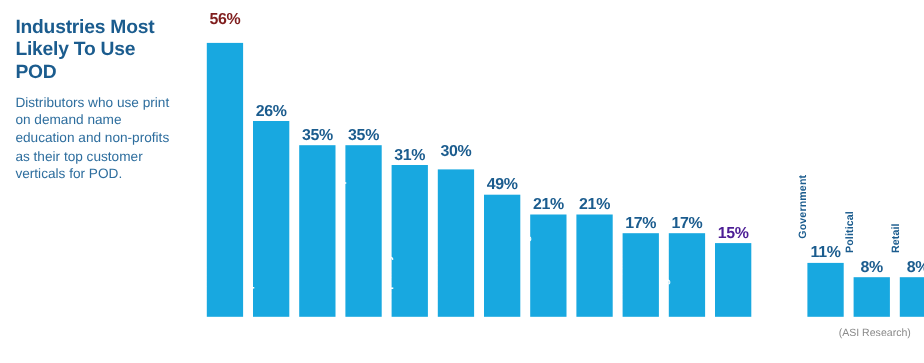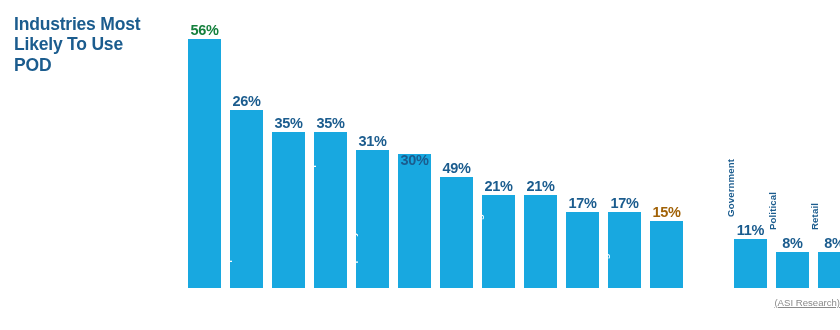--- a/index.html
+++ b/index.html
@@ -94,42 +94,42 @@
   .cat.inside {
     color: #ffffff;
   }
   .cat.outside {
     color: #1B5C8E;
   }
 
   
   #source {
     position: absolute;
-    right: 0;
+    right: 12px;
     top: 297px;
     font-size: 9.6px;
     color: #8A8A8A;
     font-family: "Liberation Sans", sans-serif;
     white-space: nowrap;
-    text-decoration: underline;
   }
 </style>
 </head>
 <body>
 
 <div id="infographic">
 
   <div id="text-panel">
     <h1 id="chart-title">Industries Most Likely To Use POD</h1>
+    <p id="chart-subtitle">Distributors who use print on demand name education and non-profits as their top customer verticals for POD.</p>
   </div>
 
   <div id="plot">
       <div class="bar-slot" style="left: 0px;">
         <div class="bar" style="height: 249px; background: rgb(24, 168, 224);"></div>
-        <div class="value" style="bottom: 252px; color: #15803d;">56%</div>
+        <div class="value" style="bottom: 264px; color: #7f1d1d;">56%</div>
         <div class="cat inside" style="bottom: 8px;">Education</div>
       </div>
       <div class="bar-slot" style="left: 42px;">
         <div class="bar" style="height: 178px; background: rgb(24, 168, 224);"></div>
         <div class="value" style="bottom: 181px; color: rgb(27, 92, 142);">26%</div>
         <div class="cat inside" style="bottom: 8px;">Nonprofit</div>
       </div>
       <div class="bar-slot" style="left: 84px;">
         <div class="bar" style="height: 156px; background: rgb(24, 168, 224);"></div>
         <div class="value" style="bottom: 159px; color: rgb(27, 92, 142);">35%</div>
@@ -140,21 +140,21 @@
         <div class="value" style="bottom: 159px; color: rgb(27, 92, 142);">35%</div>
         <div class="cat inside" style="bottom: 8px;">Associations/Civic Groups</div>
       </div>
       <div class="bar-slot" style="left: 168px;">
         <div class="bar" style="height: 138px; background: rgb(24, 168, 224);"></div>
         <div class="value" style="bottom: 141px; color: rgb(27, 92, 142);">31%</div>
         <div class="cat inside" style="bottom: 8px;">Hospitality</div>
       </div>
       <div class="bar-slot" style="left: 210px;">
         <div class="bar" style="height: 134px; background: rgb(24, 168, 224);"></div>
-        <div class="value" style="bottom: 122px; color: rgb(27, 92, 142); margin-top: 32px;">30%</div>
+        <div class="value" style="bottom: 144px; color: rgb(27, 92, 142); margin-top: 32px;">30%</div>
         <div class="cat inside" style="bottom: 8px;">Construction</div>
       </div>
       <div class="bar-slot" style="left: 252px;">
         <div class="bar" style="height: 111px; background: rgb(24, 168, 224);"></div>
         <div class="value" style="bottom: 114px; color: rgb(27, 92, 142);">49%</div>
         <div class="cat inside" style="bottom: 8px;">Professional Services</div>
       </div>
       <div class="bar-slot" style="left: 294px;">
         <div class="bar" style="height: 93px; background: rgb(24, 168, 224);"></div>
         <div class="value" style="bottom: 96px; color: rgb(27, 92, 142);">21%</div>
@@ -170,21 +170,21 @@
         <div class="value" style="bottom: 79px; color: rgb(27, 92, 142);">17%</div>
         <div class="cat inside" style="bottom: 8px;">Real Estate</div>
       </div>
       <div class="bar-slot" style="left: 420px;">
         <div class="bar" style="height: 76px; background: rgb(24, 168, 224);"></div>
         <div class="value" style="bottom: 79px; color: rgb(27, 92, 142);">17%</div>
         <div class="cat inside" style="bottom: 8px;">Ad Agencies</div>
       </div>
       <div class="bar-slot" style="left: 462px;">
         <div class="bar" style="height: 67px; background: rgb(24, 168, 224);"></div>
-        <div class="value" style="bottom: 70px; color: #a16207;">15%</div>
+        <div class="value" style="bottom: 70px; color: #4c1d95;">15%</div>
         <div class="cat inside" style="bottom: 8px;">Automotive</div>
       </div>
       <div class="bar-slot" style="left: 546px;">
         <div class="bar" style="height: 49px; background: rgb(24, 168, 224);"></div>
         <div class="value" style="bottom: 52px; color: rgb(27, 92, 142);">11%</div>
         <div class="cat outside" style="bottom: 73px;">Government</div>
       </div>
       <div class="bar-slot" style="left: 588px;">
         <div class="bar" style="height: 36px; background: rgb(24, 168, 224);"></div>
         <div class="value" style="bottom: 39px; color: rgb(27, 92, 142);">8%</div>

